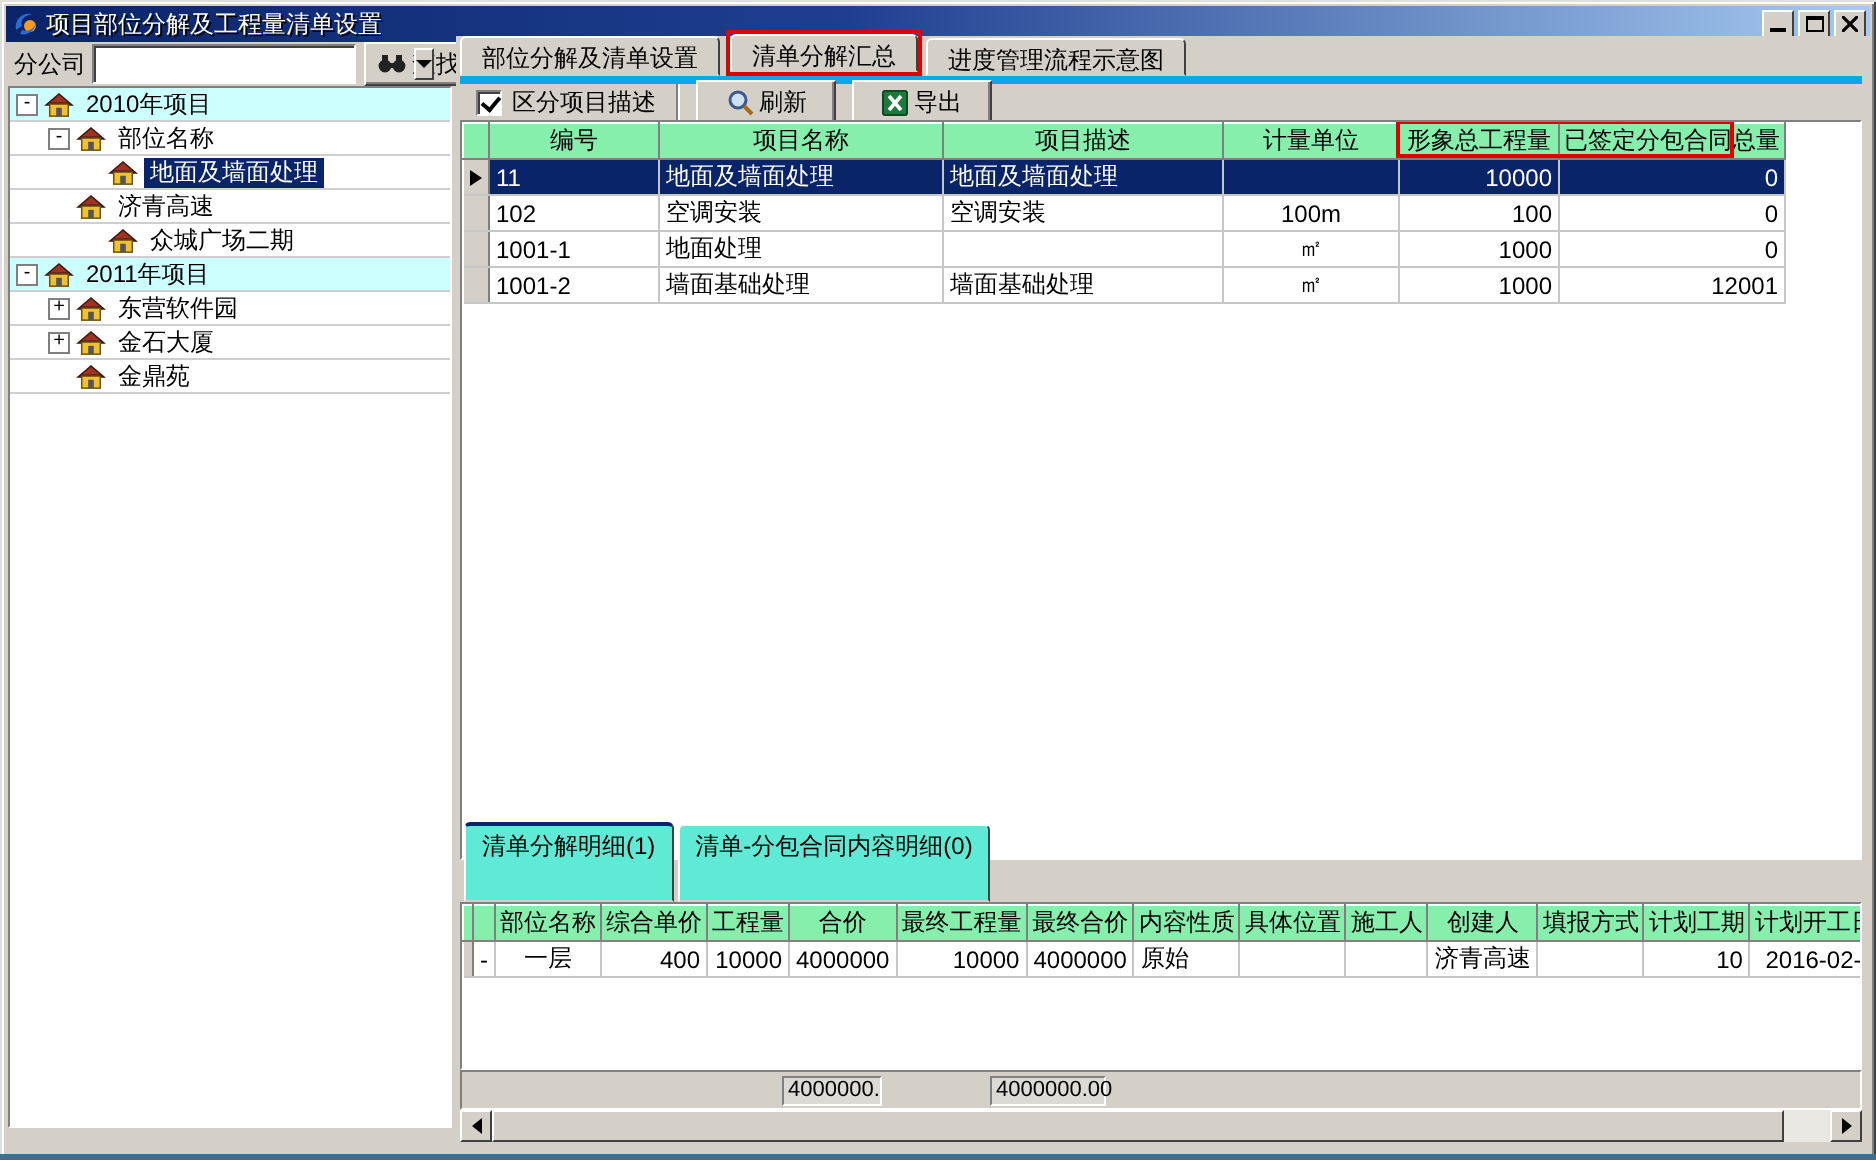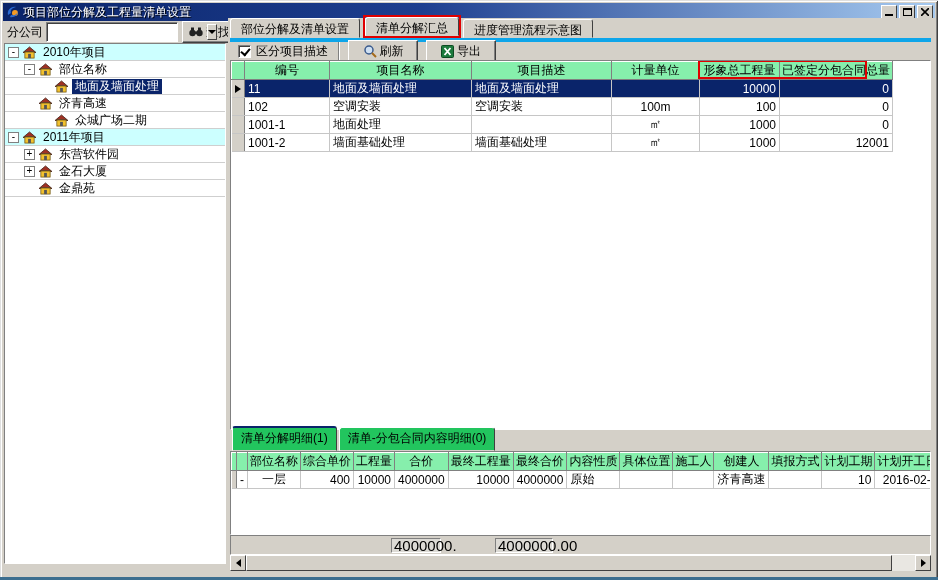--- a/index.html
+++ b/index.html
@@ -76,29 +76,29 @@
   .grid td.selcell { background:#d4d0c8; border-right:1px solid #808080; padding:0; text-align:center; }
   .grid tr.sel-row td { background:#0a246a; color:#fff; }
   .grid tr.sel-row td.selcell { background:#d4d0c8; color:#000; }
   .num { text-align:right; } .ctr { text-align:center; }
   .marker { display:inline-block; width:0; height:0; border-top:4px solid transparent;
     border-bottom:4px solid transparent; border-left:6px solid #000; }
   .redheadbox { position:absolute; left:467px; top:-1px; width:169px; height:19px;
     border:2px solid #e00000; pointer-events:none; z-index:5; }
   
   .btabs { position:absolute; left:4px; top:412px; right:4px; height:21px; display:flex; align-items:flex-end; }
-  .btab { background:#22c55e; border:1px solid; border-color:#fff #404040 #d4d0c8 #fff;
-    border-radius:3px 3px 0 0; padding:2px 8px 3px; margin-right:2px; white-space:nowrap; }
+  .btab { background:#5eead4; border:1px solid; border-color:#fff #404040 #d4d0c8 #fff;
+    border-radius:3px 3px 0 0; padding:2px 8px 18px; margin-right:2px; white-space:nowrap; }
   .btab.active { border-top:2px solid #0a246a; }
   .detailbox { left:2px; top:433px; right:4px; height:84px; }
   
   .footerbar { position:absolute; left:2px; right:4px; top:517px; height:20px; background:#d4d0c8;
     border:1px solid; border-color:#808080 #fff #fff #808080; }
   .totbox { position:absolute; top:2px; height:15px; background:#dcdad5; border:1px solid;
-    border-color:#808080 #fff #fff #808080; text-align:right; padding:0 2px; font-size:15px; line-height:13px; }
+    border-color:#808080 #fff #fff #808080; text-align:right; padding:0 2px; font-size:11px; line-height:13px; }
   .tot1 { left:160px; width:50px; } .tot2 { left:264px; width:58px; }
   .hscroll { position:absolute; left:2px; right:4px; top:537px; height:16px; background:#e9e7e2; }
   .sbtn { position:absolute; top:0; width:16px; height:16px; background:#d4d0c8; border:1px solid;
     border-color:#fff #404040 #404040 #fff; display:flex; align-items:center; justify-content:center; }
   .sbtn.left { left:0; } .sbtn.right { right:0; }
   .tri-l { width:0; height:0; border-top:4px solid transparent; border-bottom:4px solid transparent;
     border-right:5px solid #000; }
   .tri-r { width:0; height:0; border-top:4px solid transparent; border-bottom:4px solid transparent;
     border-left:5px solid #000; }
   .thumb { position:absolute; left:16px; top:0; width:646px; height:16px; background:#d4d0c8;

